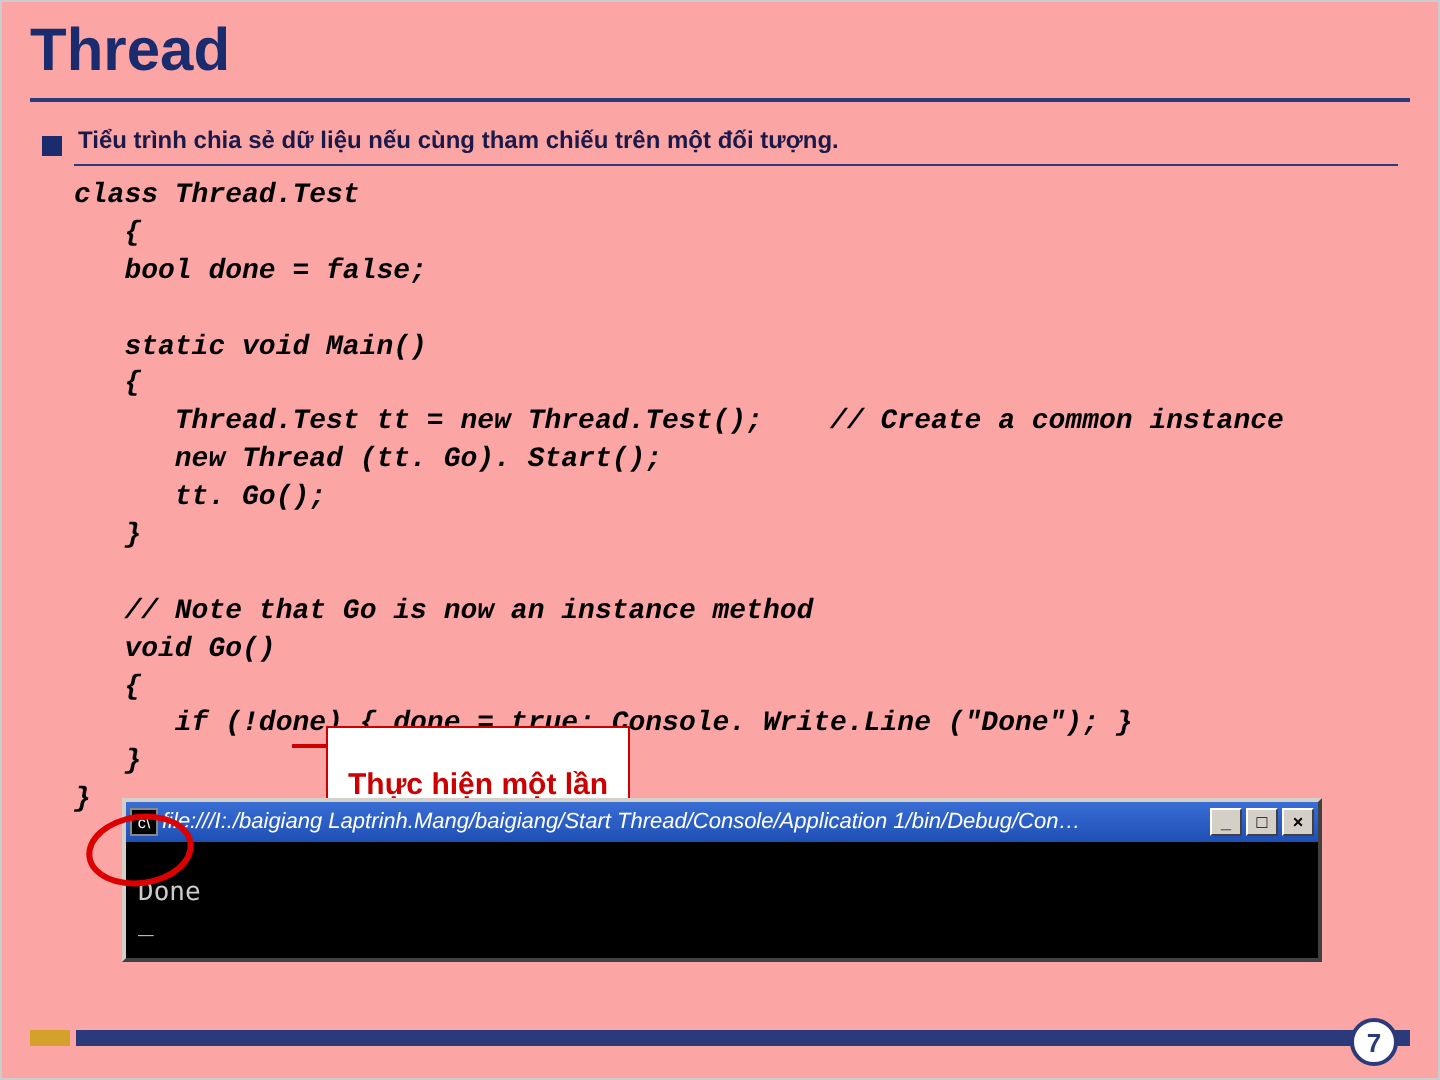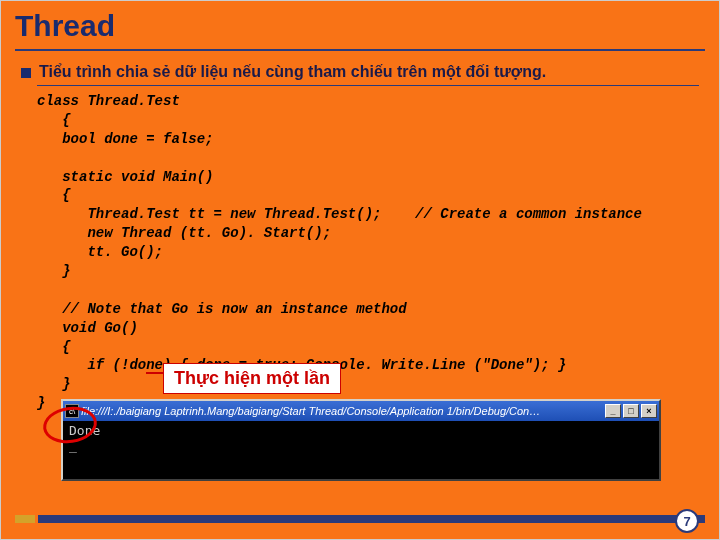--- a/index.html
+++ b/index.html
@@ -7,21 +7,21 @@
     width: 720px;
     height: 540px;
     background: #fff;
     font-family: Arial, sans-serif;
     position: relative;
     overflow: hidden;
   }
   .slide {
     width: 720px;
     height: 540px;
-    background: #f97316;
+    background: #fca5a5;
     position: relative;
     border: 1px solid #ccc;
   }
   .title-bar {
     padding: 8px 14px 4px 14px;
   }
   .title {
     font-size: 30px;
     font-weight: bold;
     color: #1a2b6e;
@@ -39,21 +39,21 @@
   }
   .bullet {
     width: 10px;
     height: 10px;
     background: #1a2b6e;
     margin-right: 8px;
     margin-top: 5px;
     flex-shrink: 0;
   }
   .subtitle {
-    font-size: 16px;
+    font-size: 12px;
     font-weight: bold;
     color: #1a1a4a;
   }
   .sub-underline {
     height: 1px;
     background: #2a3a7a;
     margin: 2px 20px 4px 36px;
   }
   .code-block {
     padding: 2px 20px 0 36px;
@@ -64,23 +64,23 @@
     line-height: 1.35;
     white-space: pre;
     font-style: italic;
   }
   .callout {
     position: absolute;
     left: 162px;
     top: 362px;
     border: 1.5px solid #c00;
     background: #fff;
-    padding: 4px 10px;
+    padding: 20px 10px;
     color: #c00;
-    font-size: 18px;
+    font-size: 15px;
     font-weight: bold;
   }
   .callout::before {
     content: "";
     position: absolute;
     left: -18px;
     top: 8px;
     width: 18px;
     height: 1.5px;
     background: #c00;
@@ -143,20 +143,21 @@
     align-items: center;
     justify-content: center;
     color: #000;
     font-weight: bold;
   }
   .console-body {
     padding: 2px 6px;
     color: #ccc;
     font-family: 'Lucida Console', monospace;
     font-size: 13px;
+    margin-top: 16px;
   }
   .circle-highlight {
     position: absolute;
     left: 42px;
     top: 406px;
     width: 54px;
     height: 36px;
     border: 3px solid #d00;
     border-radius: 50%;
     transform: rotate(-8deg);

